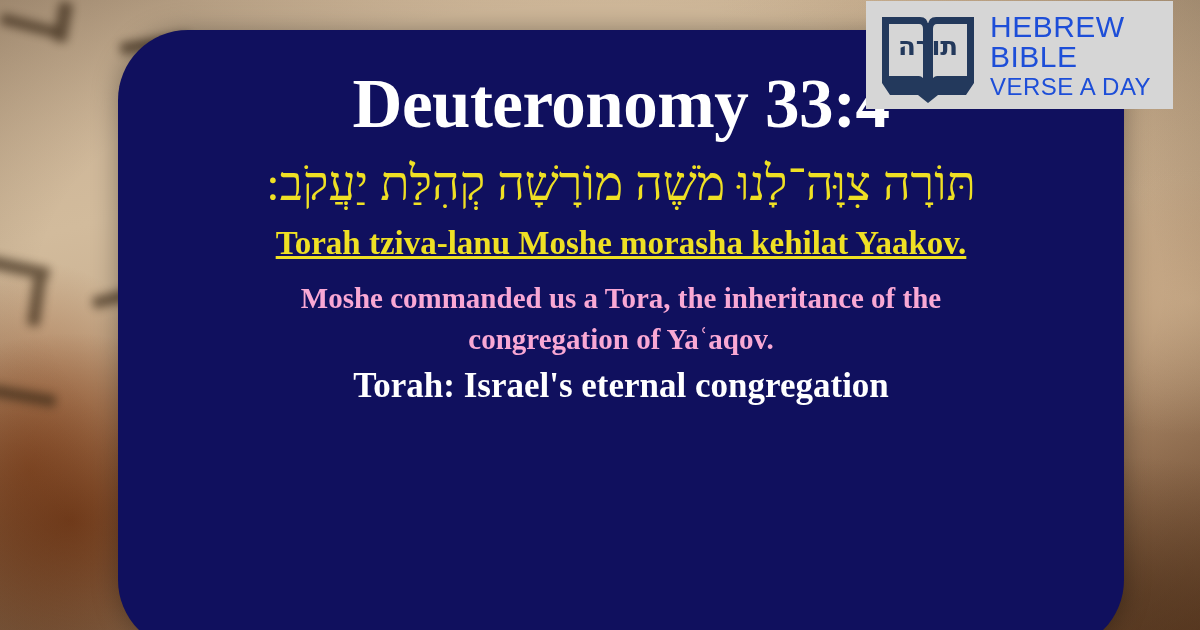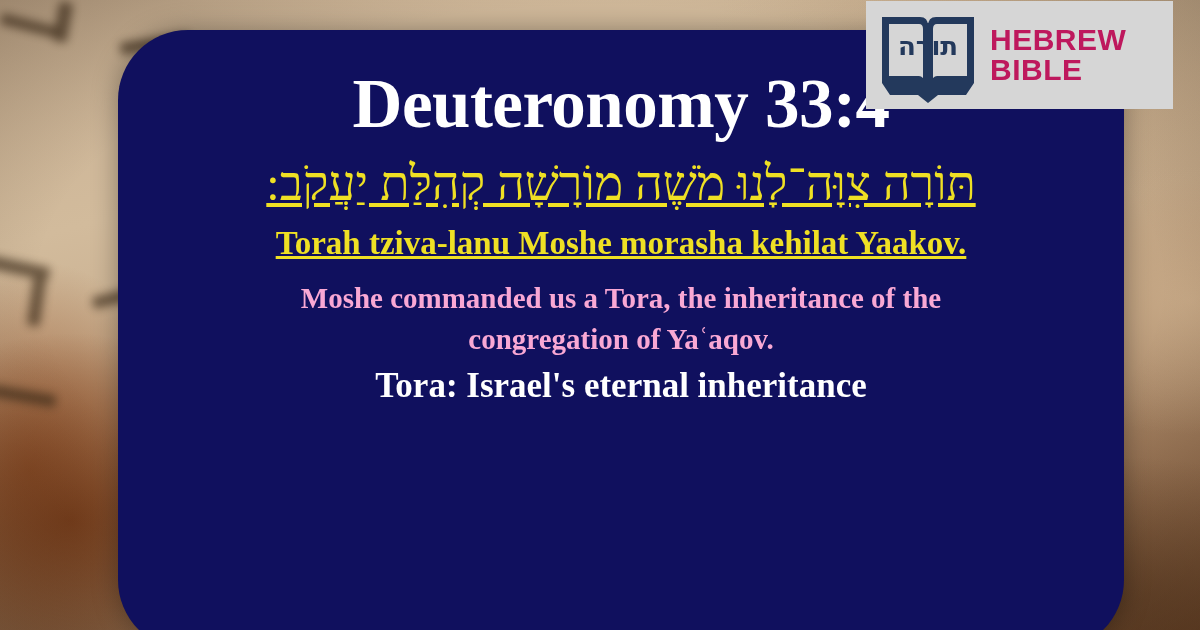--- a/index.html
+++ b/index.html
@@ -79,21 +79,20 @@
 
   #hebrew {
     margin: 14px 0 0 0;
     color: #efe024;
     font-size: 48px;
     line-height: 1.28;
     direction: rtl;
     unicode-bidi: embed;
     font-weight: 400;
     padding: 0 24px;
-    text-decoration: underline;
   }
 
   #translit {
     margin: 8px 0 0 0;
     color: #efe024;
     font-size: 33px;
     font-weight: 700;
     line-height: 1.32;
     padding: 0 92px;
     text-decoration: underline;
@@ -135,22 +134,22 @@
     flex: 0 0 auto;
     width: 104px;
     height: 96px;
   }
   #logo-words {
     display: flex;
     flex-direction: column;
     justify-content: center;
     line-height: 1.0;
     font-family: "Liberation Sans", sans-serif;
-    color: #be185d;
-    font-weight: 700;
+    color: #1d4ed8;
+    font-weight: 400;
     letter-spacing: .5px;
   }
   .logo-line-1 { font-size: 30px; }
   .logo-line-2 { font-size: 30px; margin-top: 0; }
   .logo-line-3 { font-size: 24px; margin-top: 3px; }
 </style>
 </head>
 <body>
 
 <div id="stage">
@@ -185,21 +184,21 @@
   <div id="card">
     <div id="card-inner">
       <h1 id="verse-title">Deuteronomy 33:4</h1>
 
       <p id="hebrew">תּוֹרָה צִוָּה־לָנוּ מֹשֶׁה מוֹרָשָׁה קְהִלַּת יַעֲקֹב:</p>
 
       <p id="translit">Torah tziva-lanu Moshe morasha kehilat Yaakov.</p>
 
       <p id="translation">Moshe commanded us a Tora, the inheritance of the congregation of Yaʿaqov.</p>
 
-      <p id="summary">Tora: Israel's eternal inheritance</p>
+      <p id="summary">Torah: Israel's eternal congregation</p>
     </div>
   </div>
 
   <div id="logo">
     <div id="logo-mark">
       <svg viewBox="0 0 104 96" width="104" height="96" aria-hidden="true">
 
         <path d="M6 10 H44 Q52 10 52 19 V84 Q52 76 44 76 H6 Z" fill="#23395c"></path>
         <path d="M98 10 H60 Q52 10 52 19 V84 Q52 76 60 76 H98 Z" fill="#23395c"></path>
 
@@ -209,16 +208,17 @@
         <rect x="49" y="16" width="6" height="62" fill="#23395c"></rect>
 
         <path d="M6 76 H98 L90 88 H62 L52 96 L42 88 H14 Z" fill="#23395c"></path>
 
         <text x="52" y="48" text-anchor="middle" font-family="'DejaVu Sans', sans-serif" font-size="26" font-weight="700" fill="#23395c">תורה</text>
       </svg>
     </div>
     <div id="logo-words">
       <span class="logo-line-1">HEBREW</span>
       <span class="logo-line-2">BIBLE</span>
+      <span class="logo-line-3">VERSE A DAY</span>
     </div>
   </div>
 
 </div>
 
 </body></html>

